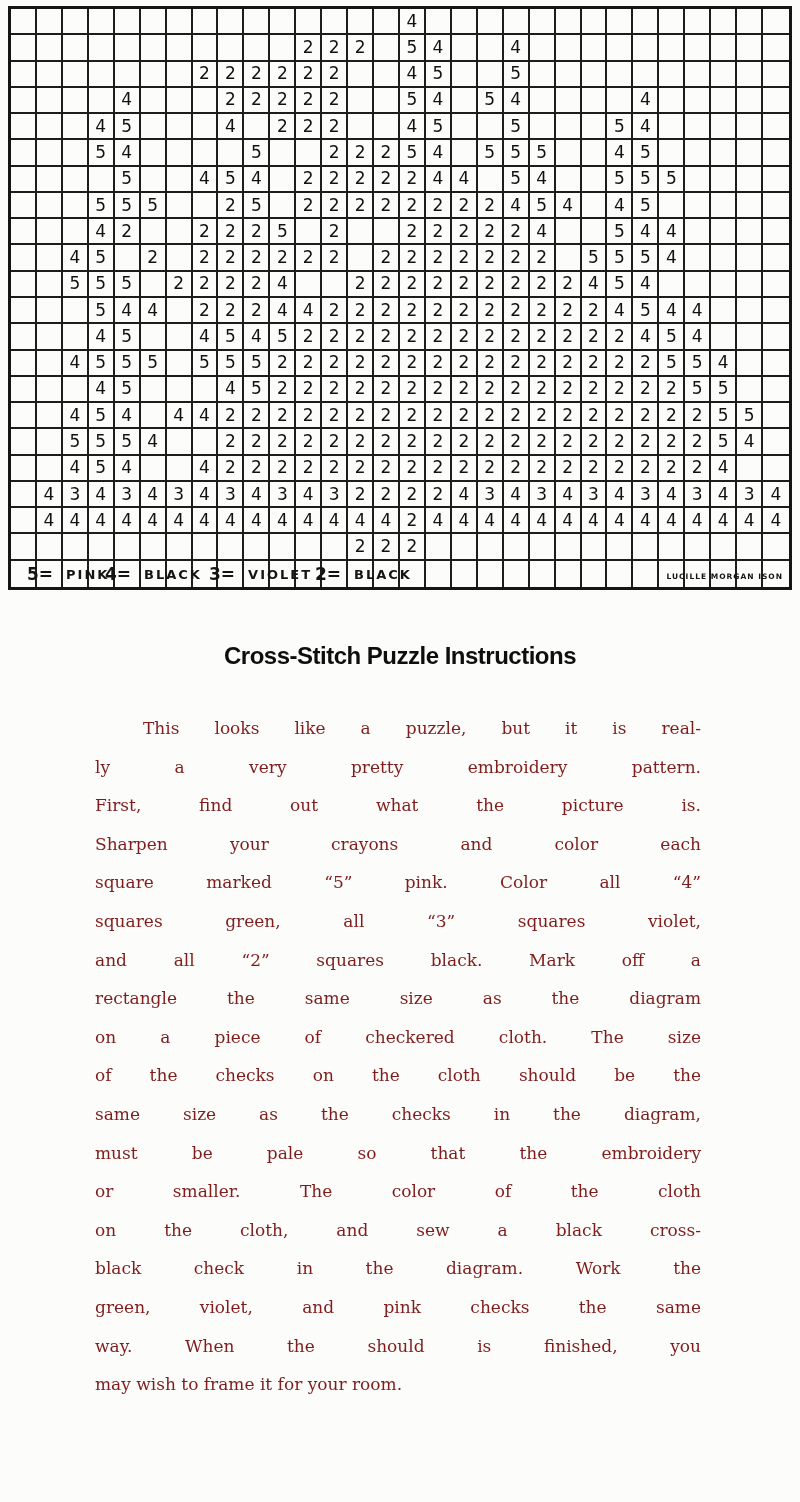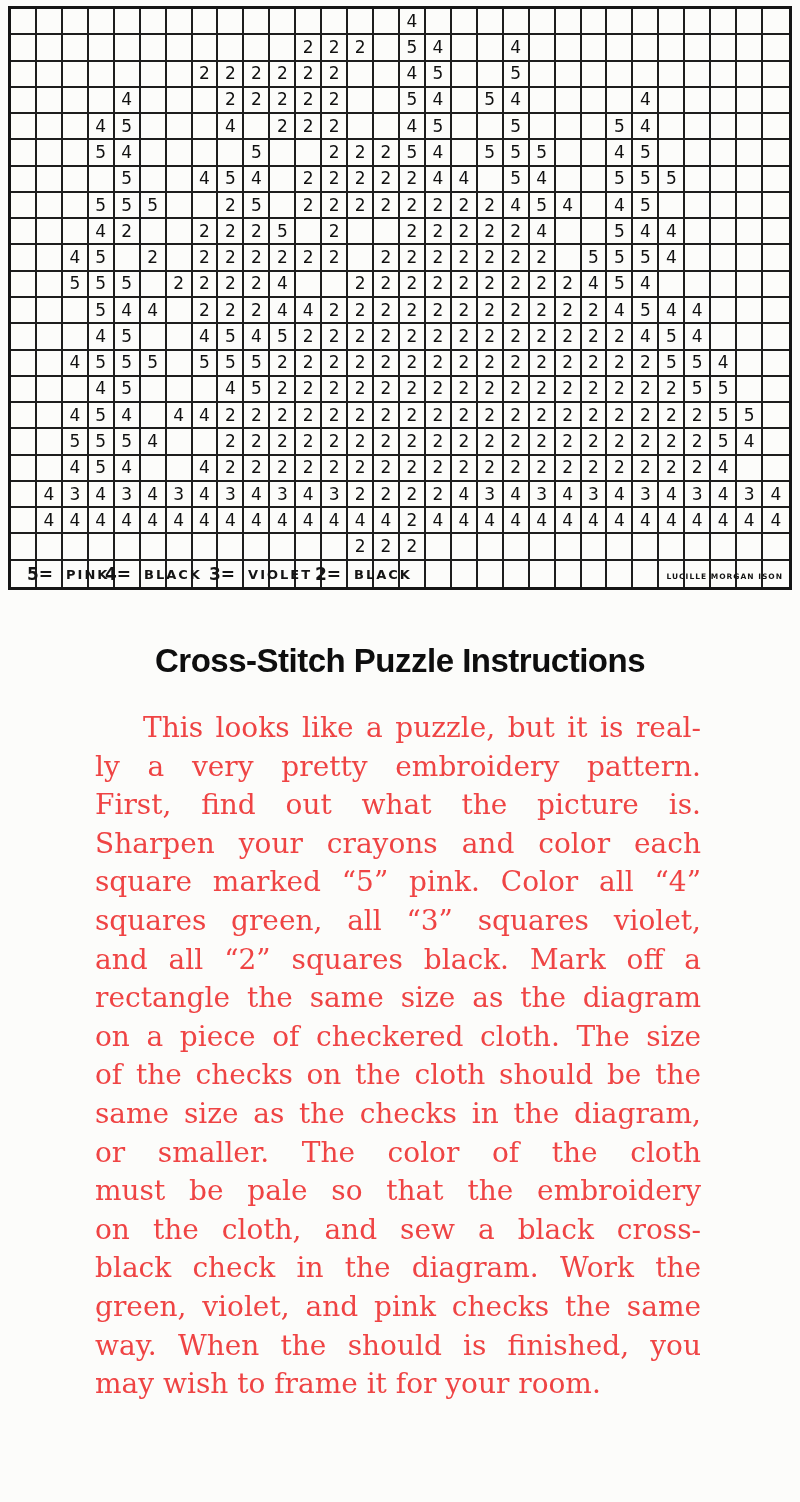--- a/index.html
+++ b/index.html
@@ -42,27 +42,27 @@
   .lword{font-size:13px;font-weight:700;letter-spacing:2px;margin-left:13px;}
   .signature{
     position:absolute;right:6px;bottom:6px;
     font-size:7.5px;font-weight:700;letter-spacing:1px;white-space:nowrap;text-align:right;
   }
   
   .heading{
     position:absolute;left:0;top:642px;width:100%;margin:0;
     text-align:center;
     font-family:"Liberation Sans",sans-serif;
-    font-weight:700;font-size:33px;letter-spacing:-0.5px;color:#0e0e0e;
+    font-weight:700;font-size:24px;letter-spacing:-0.5px;color:#0e0e0e;
   }
   
   .para{
     position:absolute;left:95px;top:709px;width:606px;
     font-family:"DejaVu Serif","Liberation Serif",serif;
-    font-size:28px;color:#ef4444;
+    font-size:17px;color:#7f1d1d;
   }
   .tline{
     height:38.6px;line-height:38.6px;white-space:normal;
     text-align:justify;text-align-last:justify;
   }
   .tline.first{text-indent:48px;}
   .tline.last{text-align-last:left;}
 </style>
 </head>
 <body>
@@ -760,22 +760,22 @@
       <div class="tline">ly a very pretty embroidery pattern.</div>
       <div class="tline">First, find out what the picture is.</div>
       <div class="tline">Sharpen your crayons and color each</div>
       <div class="tline">square marked “5” pink.  Color all “4”</div>
       <div class="tline">squares green, all “3” squares violet,</div>
       <div class="tline">and all “2” squares black.  Mark off a</div>
       <div class="tline">rectangle the same size as the diagram</div>
       <div class="tline">on a piece of checkered cloth.  The size</div>
       <div class="tline">of the checks on the cloth should be the</div>
       <div class="tline">same size as the checks in the diagram,</div>
+      <div class="tline">must be pale so that the embroidery</div>
       <div class="tline">or smaller.  The color of the cloth</div>
-      <div class="tline">must be pale so that the embroidery</div>
       <div class="tline">on the cloth, and sew a black cross-</div>
       <div class="tline">black check in the diagram.  Work the</div>
       <div class="tline">green, violet, and pink checks the same</div>
       <div class="tline">way.  When the should is finished, you</div>
       <div class="tline last">may wish to frame it for your room.</div>
     </div>
 
 </div>
 
 </body></html>

